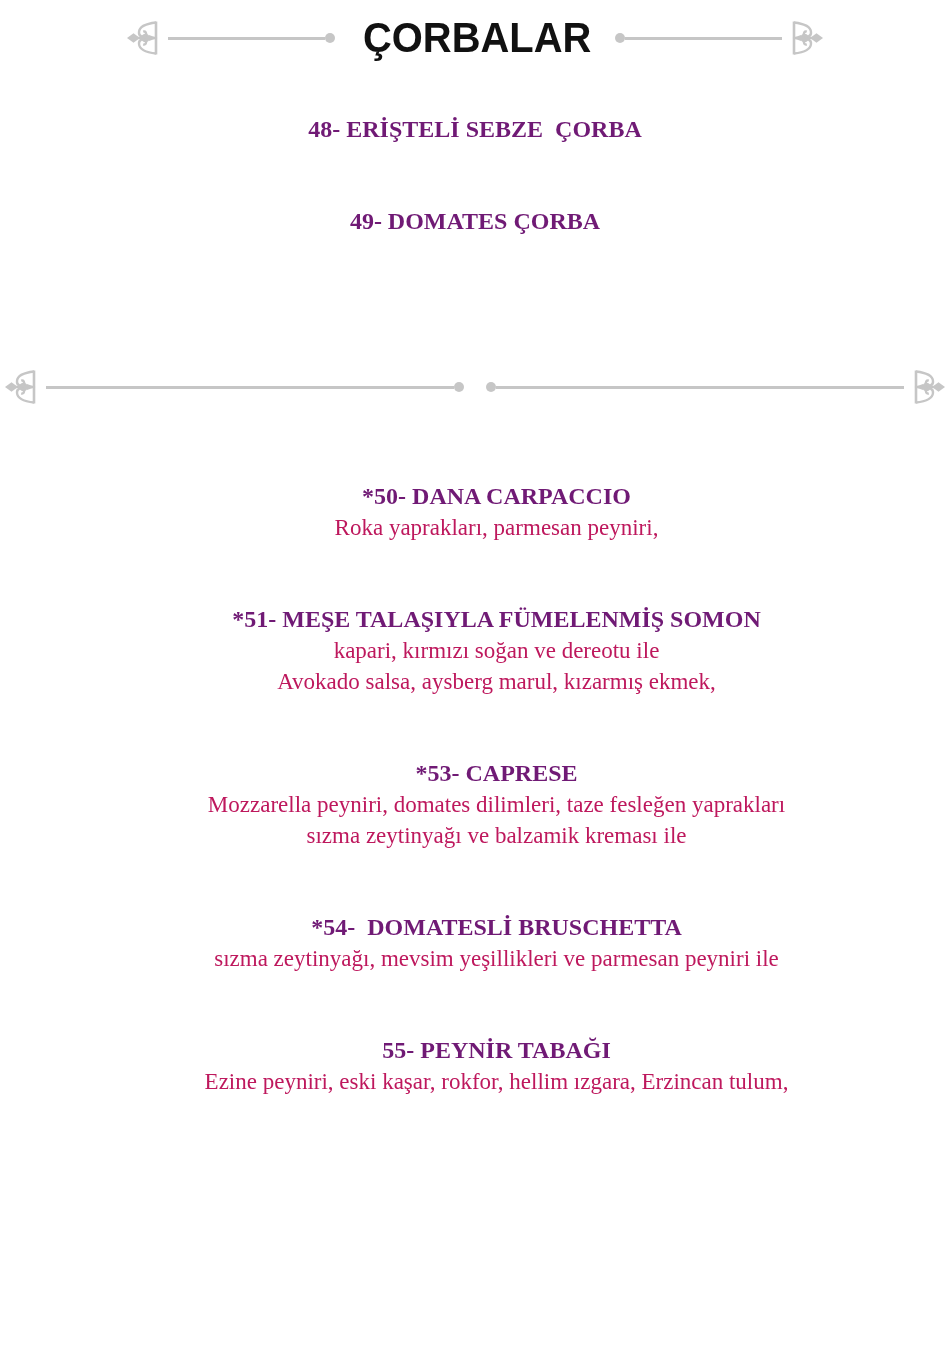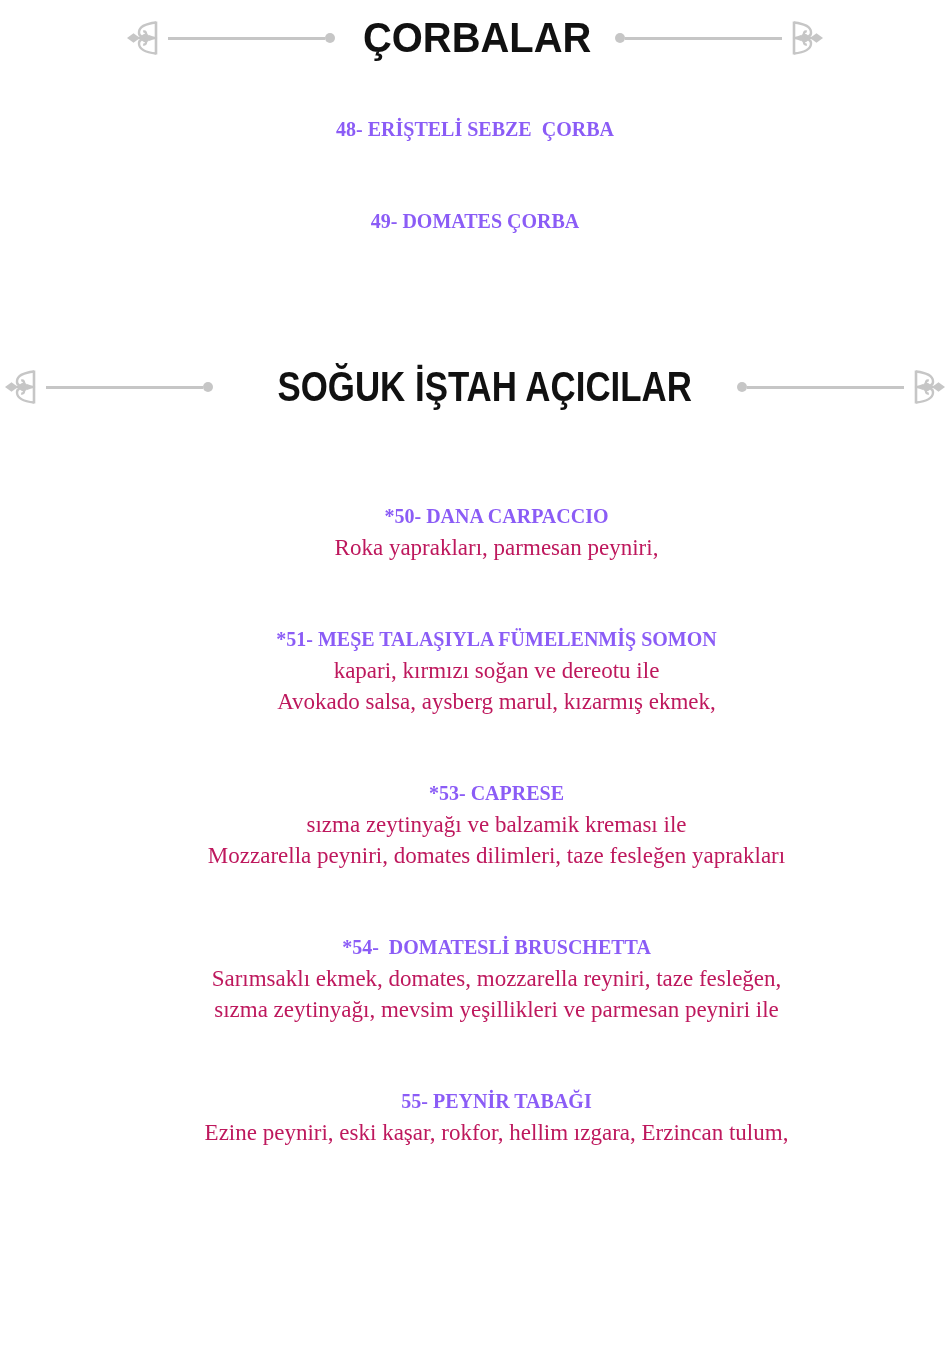--- a/index.html
+++ b/index.html
@@ -37,25 +37,25 @@
     font-weight:bold;font-size:42px;line-height:64px;
     color:#111;letter-spacing:0;
     transform-origin:center;
   }
   .divider-title--t1{transform:scaleX(0.95);}
   .divider-title--t2{transform:scaleX(0.83);}
 
   
   .items{text-align:center;}
   .items--soups{margin-top:44px;}
-  .items--cold{margin-top:82px;padding-left:43px;}
+  .items--cold{margin-top:62px;padding-left:43px;}
   .item{margin-bottom:61px;}
   .item-heading{
-    font-weight:bold;font-size:20px;line-height:31px;
-    white-space:pre-wrap;color:#8b5cf6;
+    font-weight:bold;font-size:24px;line-height:31px;
+    white-space:pre-wrap;color:#701a75;
   }
   .item-desc-line{
     font-size:23px;line-height:31px;white-space:pre-wrap;color:#be185d;
   }
 </style>
 </head>
 <body>
 
 <svg width="0" height="0" style="position:absolute">
   <defs>
@@ -103,23 +103,20 @@
   </div>
 
   <div class="divider divider--full">
     <div class="flourish flourish--left">
       <svg width="42" height="40" viewBox="0 0 42 40">
           <use href="#flourish-cap"></use>
         </svg>
       <div class="rule"></div>
       <div class="dot"></div>
     </div>
-    <div class="divider-title-box divider-title-box--w2">
-      <span class="divider-title divider-title--t2">SOĞUK İŞTAH AÇICILAR</span>
-    </div>
     <div class="flourish flourish--right">
       <div class="dot"></div>
       <div class="rule"></div>
       <svg width="42" height="40" viewBox="0 0 42 40">
           <use href="#flourish-cap"></use>
         </svg>
     </div>
   </div>
 
   <div class="items items--cold">
@@ -131,27 +128,26 @@
 
     <div class="item">
       <div class="item-heading">*51- MEŞE TALAŞIYLA FÜMELENMİŞ SOMON</div>
       <div class="item-desc-line">kapari, kırmızı soğan ve dereotu ile</div>
       <div class="item-desc-line">Avokado salsa, aysberg marul, kızarmış ekmek,</div>
     </div>
 
 
     <div class="item">
       <div class="item-heading">*53- CAPRESE</div>
+      <div class="item-desc-line">Mozzarella peyniri, domates dilimleri, taze fesleğen yaprakları</div>
       <div class="item-desc-line">sızma zeytinyağı ve balzamik kreması ile</div>
-      <div class="item-desc-line">Mozzarella peyniri, domates dilimleri, taze fesleğen yaprakları</div>
     </div>
 
     <div class="item">
       <div class="item-heading">*54-  DOMATESLİ BRUSCHETTA</div>
-      <div class="item-desc-line">Sarımsaklı ekmek, domates, mozzarella reyniri, taze fesleğen,</div>
       <div class="item-desc-line">sızma zeytinyağı, mevsim yeşillikleri ve parmesan peyniri ile</div>
     </div>
 
     <div class="item">
       <div class="item-heading">55- PEYNİR TABAĞI</div>
       <div class="item-desc-line">Ezine peyniri, eski kaşar, rokfor, hellim ızgara, Erzincan tulum,</div>
     </div>
 
   </div>
 </div>

